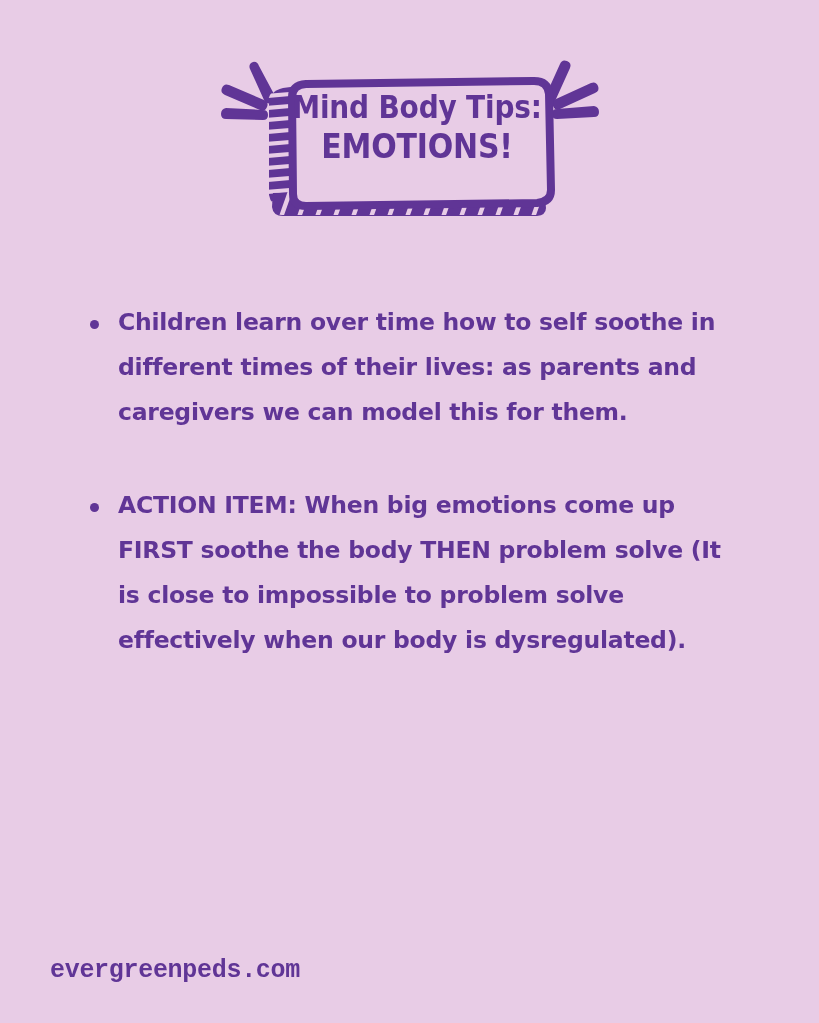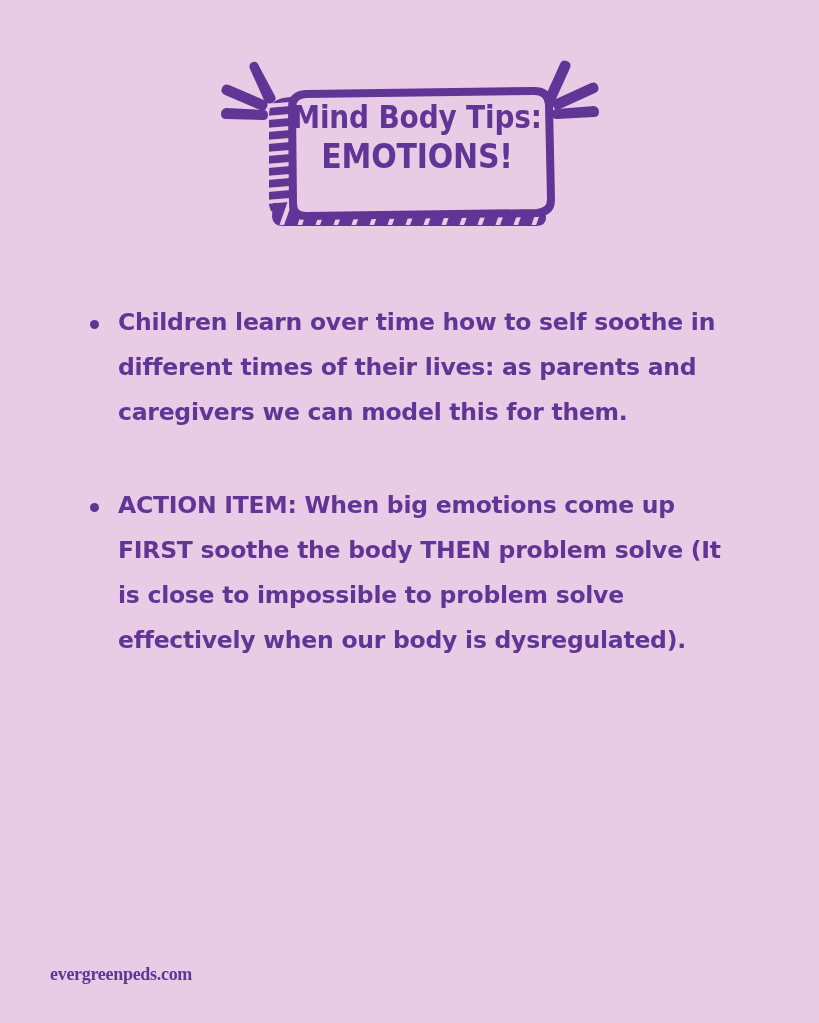--- a/index.html
+++ b/index.html
@@ -35,21 +35,21 @@
     left: 0;
     top: 0;
     width: 819px;
     height: 250px;
     pointer-events: none;
   }
 
   .title-badge {
     position: absolute;
     left: 262px;
-    top: 84px;
+    top: 74px;
     width: 296px;
     height: 145px;
     text-decoration: underline;
   }
   .title-badge svg {
     position: absolute;
     left: 0;
     top: 0;
     overflow: visible;
   }
@@ -120,23 +120,23 @@
   .bullet-text {
     display: block;
   }
 
   
   .footer {
     position: absolute;
     left: 50px;
     bottom: 38px;
     color: #603596;
-    font-family: Liberation Serif, serif;
-    font-weight: bold;
-    font-size: 18px;
+    font-family: Liberation Mono, monospace;
+    font-weight: bold;
+    font-size: 25px;
     letter-spacing: -0.3px;
   }
 </style>
 </head>
 <body>
 
 <div id="poster">
 
   <div class="header-area">
 

